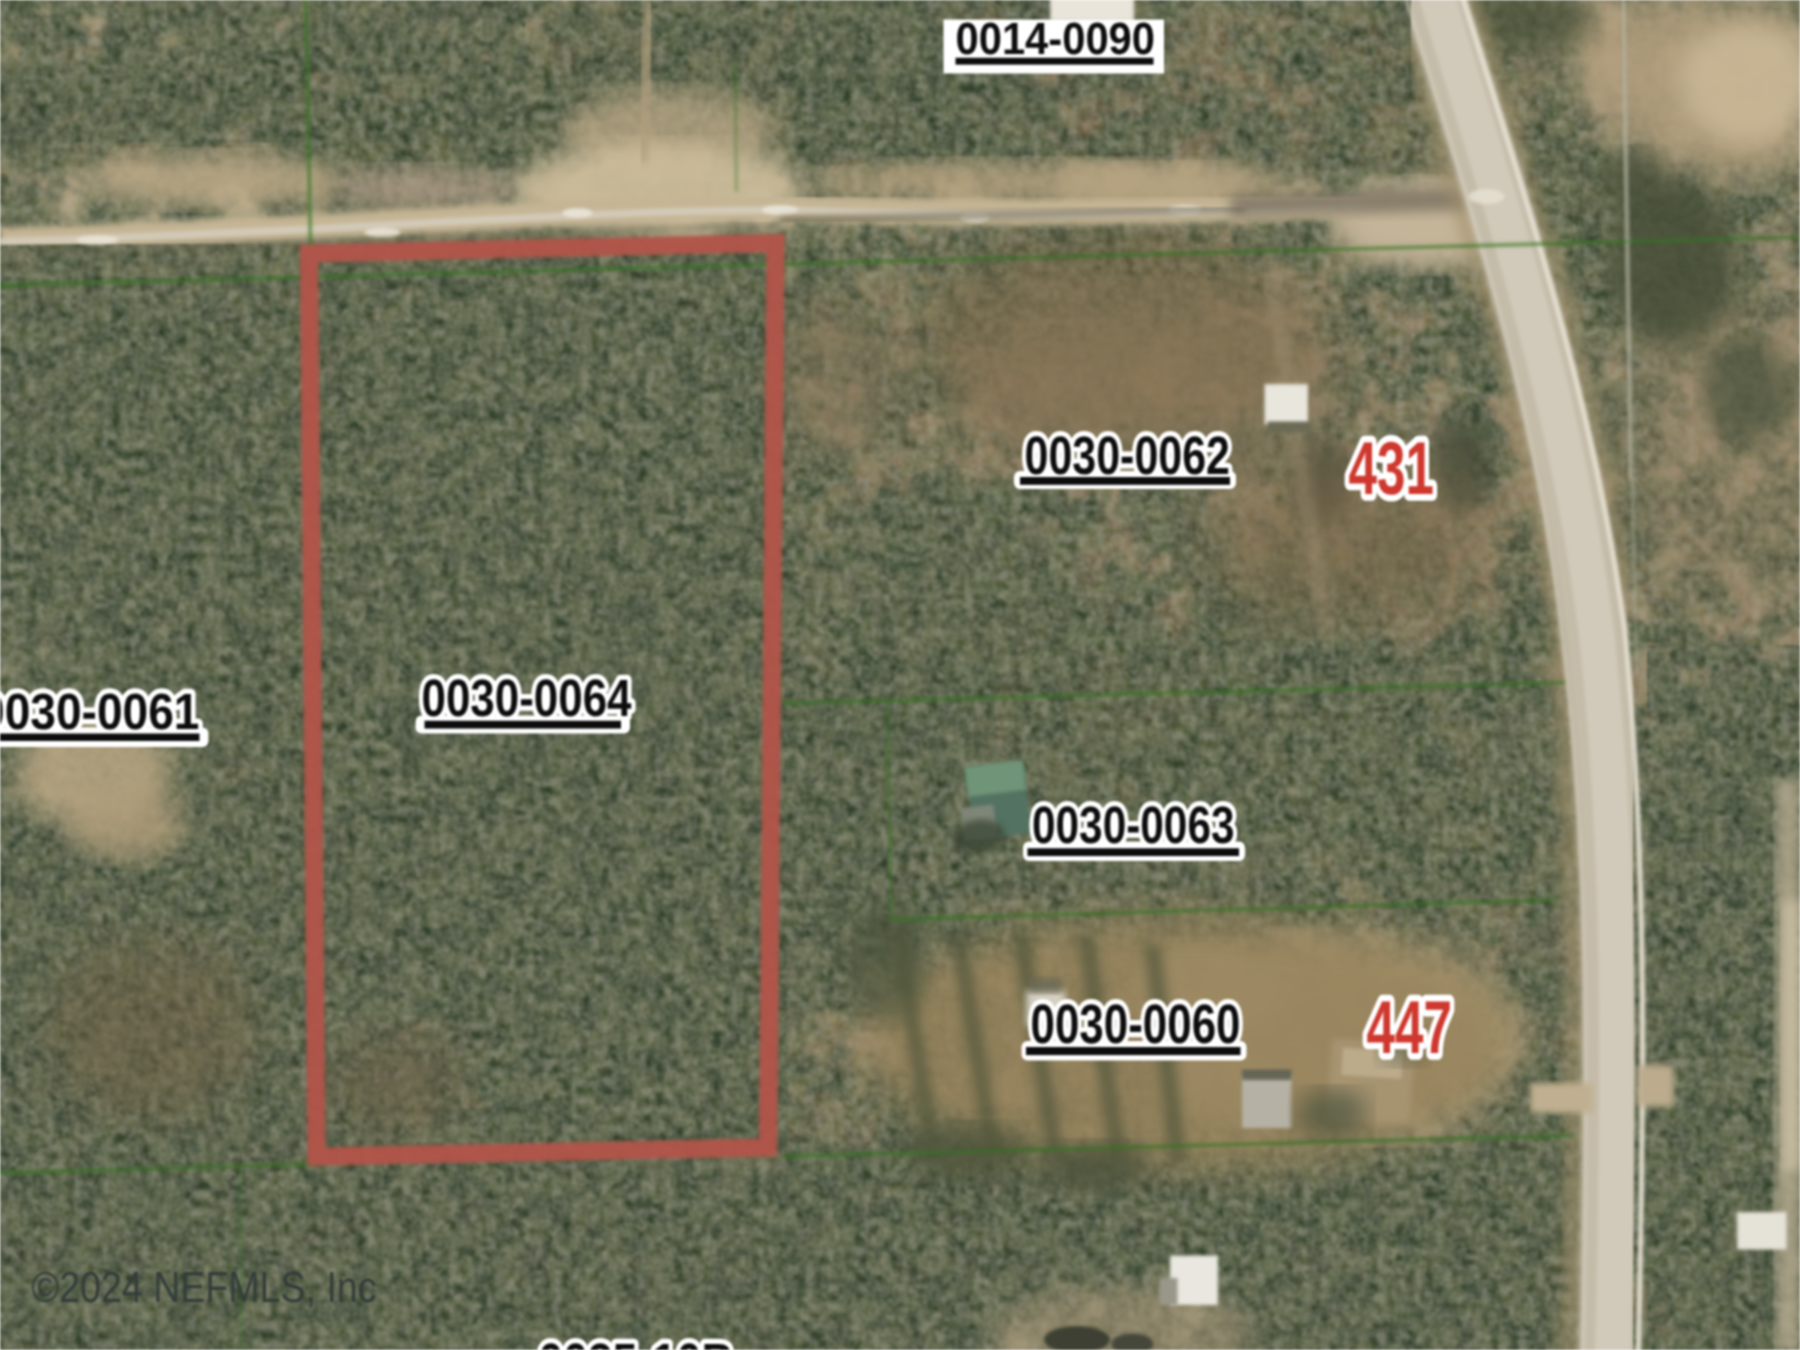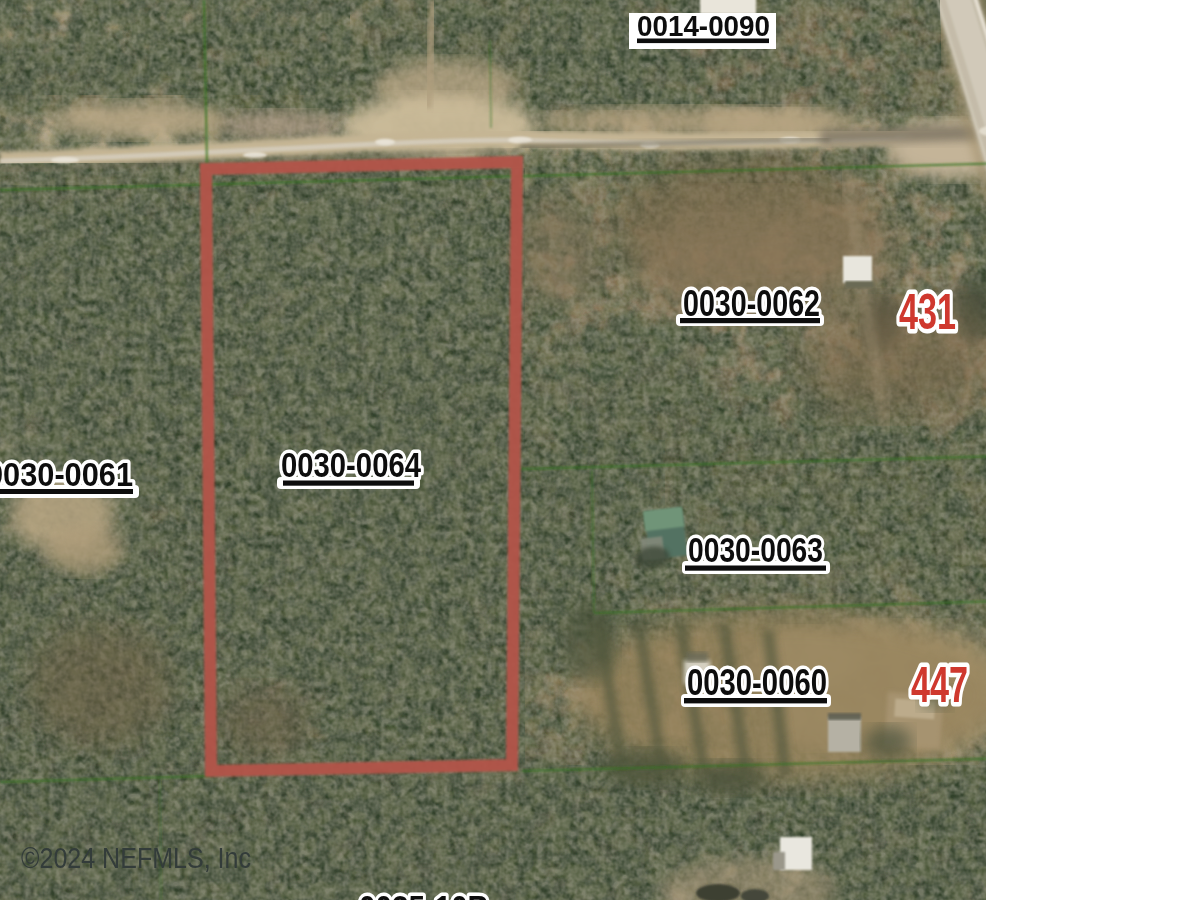--- a/index.html
+++ b/index.html
@@ -1,16 +1,16 @@
 <!DOCTYPE html>
 <html><head>
 <meta charset="utf-8">
 <style>
   html,body{margin:0;padding:0;background:#fff;}
-  #map{width:986px;height:900px;position:relative;overflow:hidden;filter:blur(0.55px);
+  #map{width:1200px;height:900px;position:relative;overflow:hidden;filter:blur(0.55px);
        font-family:"Liberation Sans", sans-serif;}
 </style>
 </head>
 <body>
 
 <div id="map">
 <svg width="1200" height="900" viewBox="0 0 1200 900" xmlns="http://www.w3.org/2000/svg">
 <defs>
   <filter id="b4">
           <feGaussianBlur stdDeviation="4"></feGaussianBlur>

